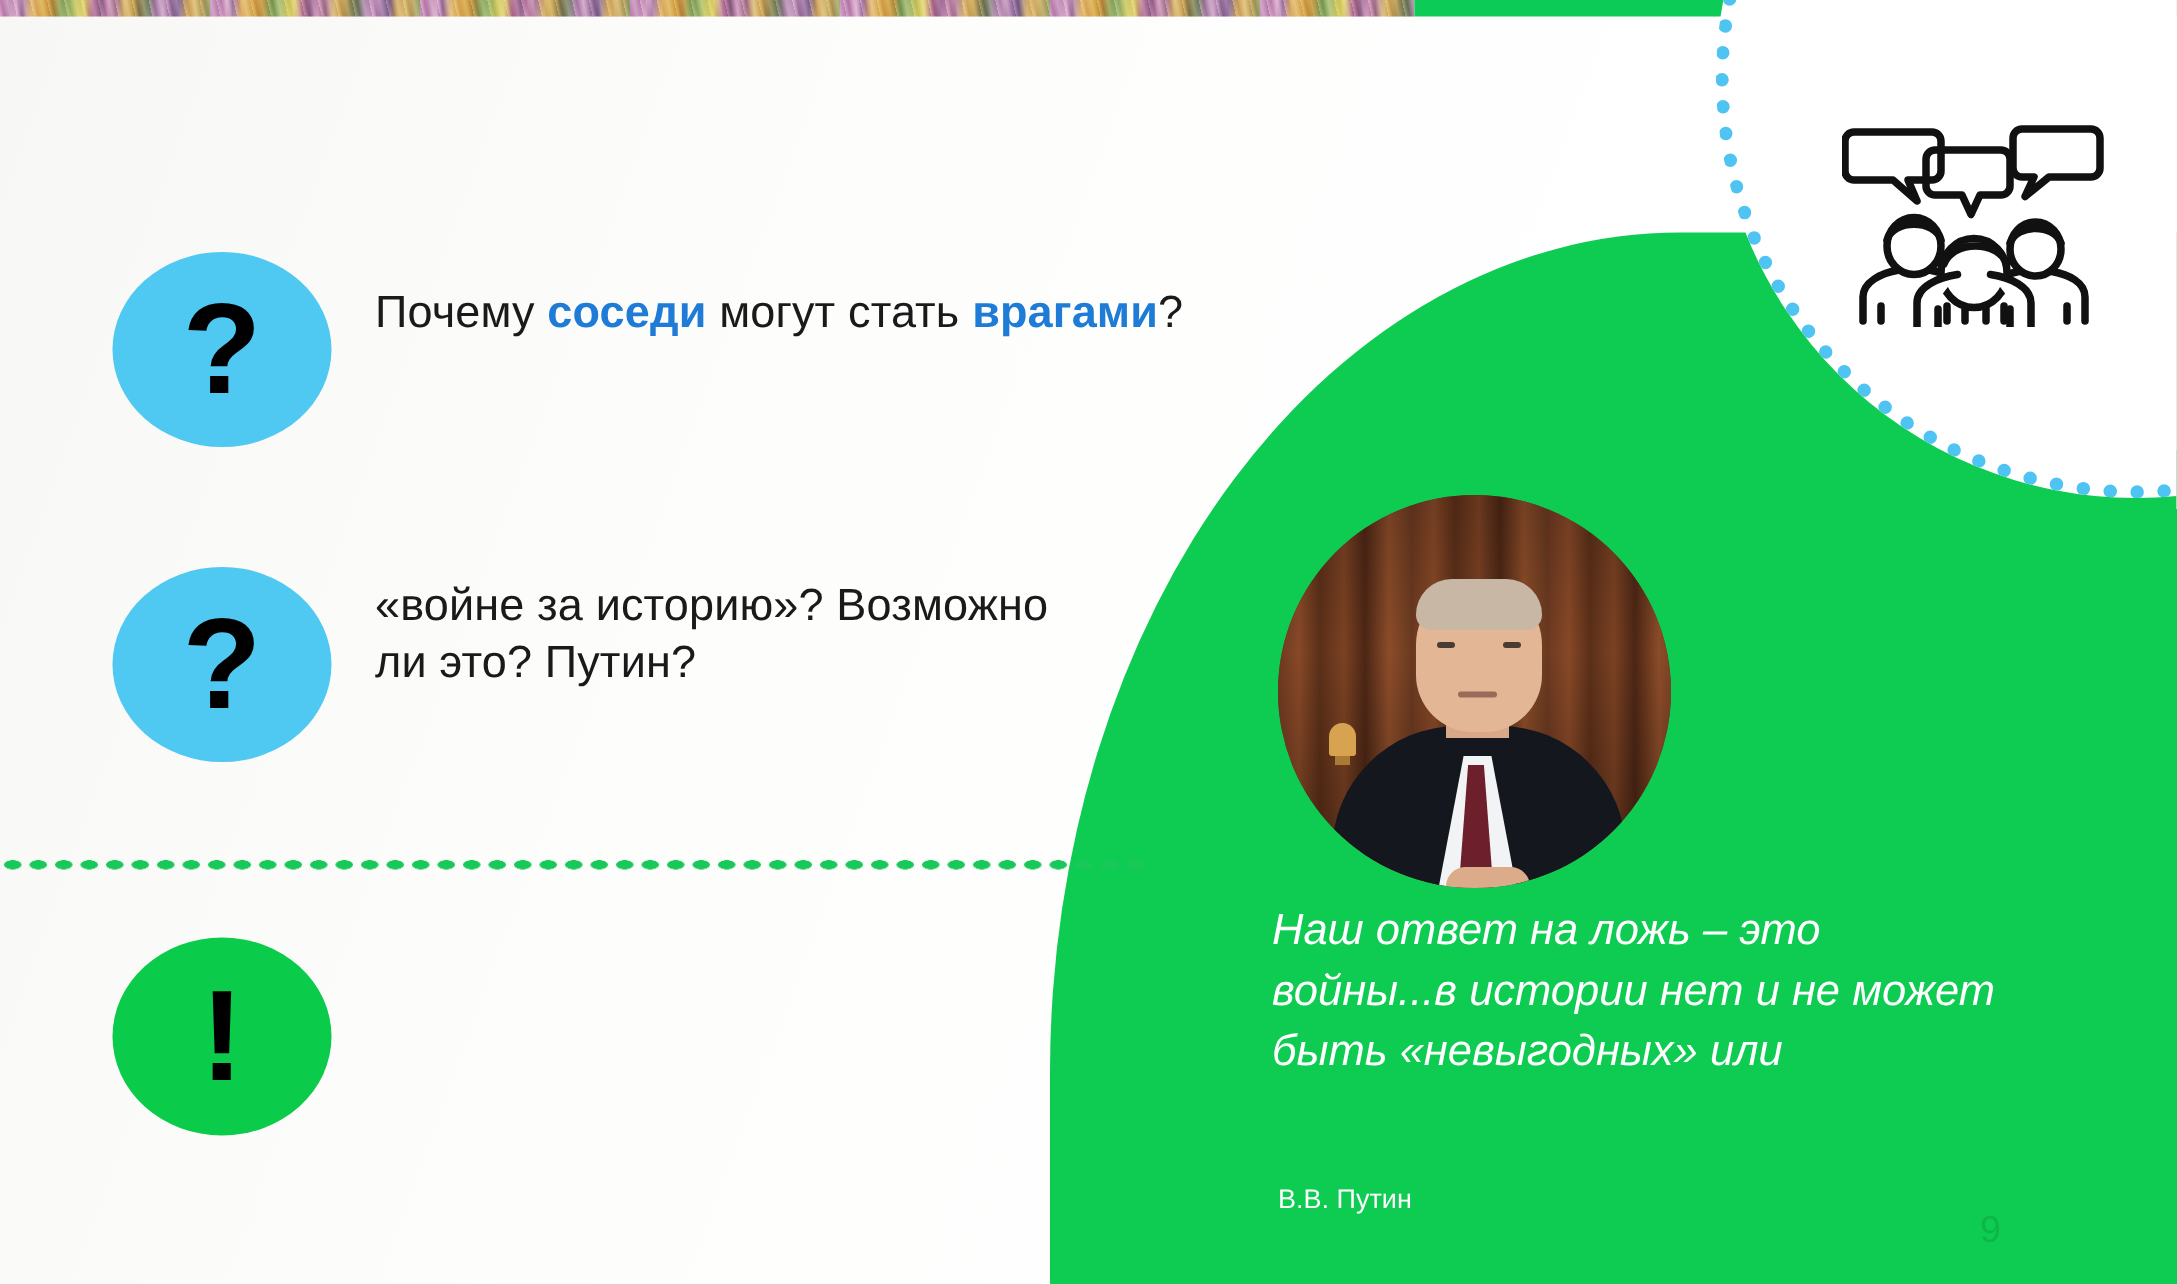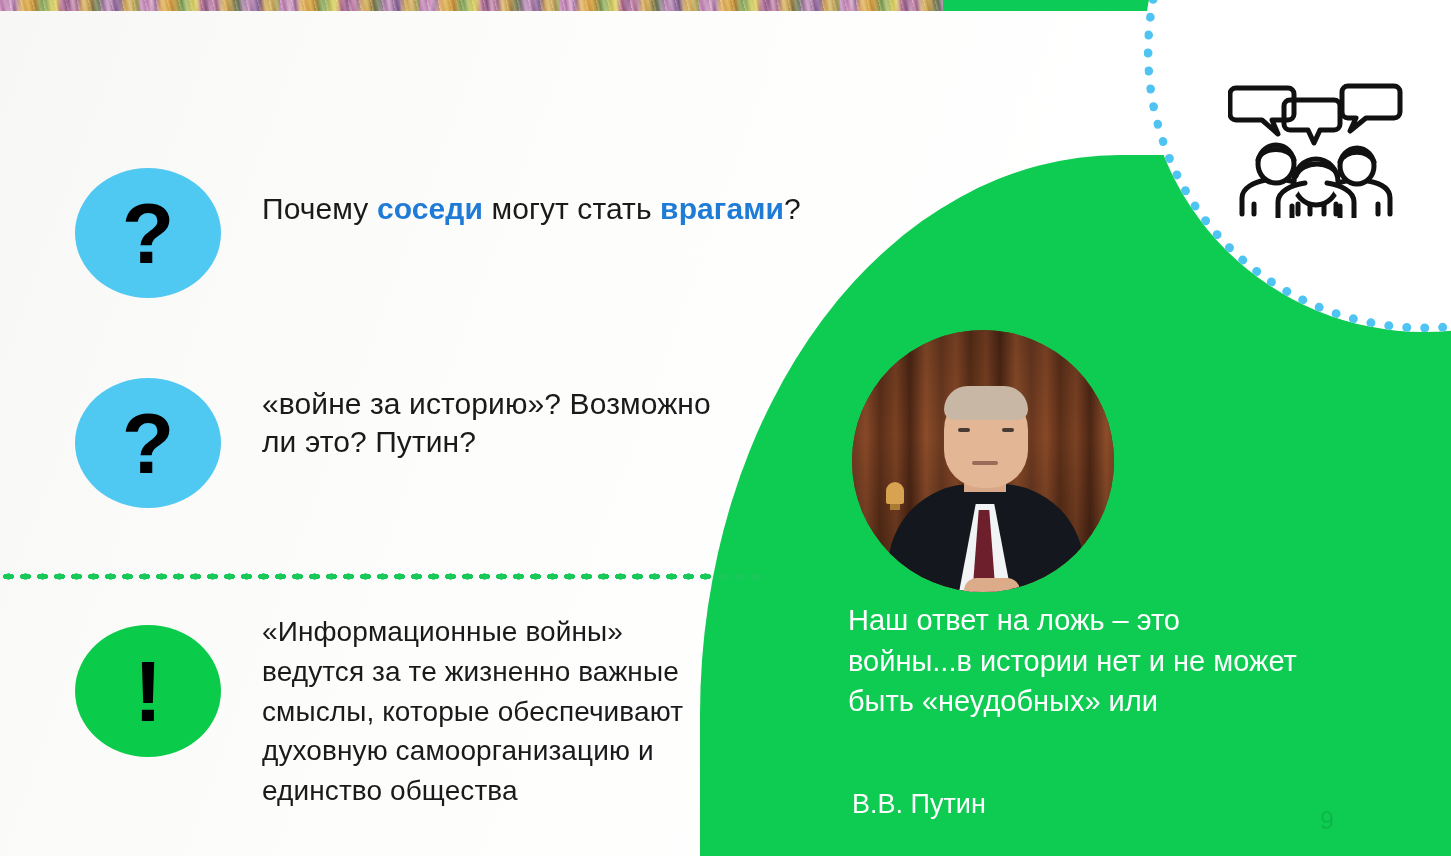--- a/index.html
+++ b/index.html
@@ -123,21 +123,20 @@
     background: #0BCB4A;
     font-size: 86px;
   }
 
   .body-text {
     position: absolute;
     color: #1a1a1a;
     font-size: 30px;
     line-height: 1.28;
     letter-spacing: 0.1px;
-    margin-left: 12px;
   }
   #text-q1 { left: 250px; top: 190px; width: 700px; }
   #text-q2 { left: 250px; top: 385px; width: 580px; }
   #text-note { left: 250px; top: 612px; width: 500px; font-size: 28px; line-height: 1.42; }
   .hl { color: #1E7BD6; font-weight: 700; }
 
   
   #divider {
     position: absolute;
     left: 0;
@@ -241,29 +240,30 @@
     border-radius: 14px;
   }
 
   
   #quote {
     position: absolute;
     left: 848px;
     top: 600px;
     width: 560px;
     color: #ffffff;
+    font-style: italic;
     font-size: 29px;
     line-height: 1.40;
   }
   #quote-author {
     position: absolute;
     left: 852px;
     top: 789px;
     color: #ffffff;
-    font-size: 27px;
+    font-size: 18px;
   }
   #slide-number {
     position: absolute;
     left: 1320px;
     top: 806px;
     color: rgba(0,0,0,0.10);
     font-size: 25px;
   }
 
   
@@ -330,46 +330,39 @@
     </div>
   </div>
 
   <div class="body-text" id="text-q2">
     <div>«войне за историю»? Возможно</div>
     <div>ли это? Путин?</div>
   </div>
 
   <div id="divider"></div>
 
-  <div class="body-text" id="text-note">
-    <div>«Информационные войны»</div>
-    <div>ведутся за те жизненно важные</div>
-    <div>смыслы, которые обеспечивают</div>
-    <div>духовную самоорганизацию и</div>
-    <div>единство общества</div>
-  </div>
 
   <div id="portrait">
     <div class="p-wood"></div>
     <div class="p-wood-shade"></div>
     <div class="p-lamp"></div>
     <div class="p-suit"></div>
     <div class="p-shirt"></div>
     <div class="p-tie"></div>
     <div class="p-neck"></div>
     <div class="p-head"></div>
     <div class="p-hair"></div>
     <div class="p-eye l"></div>
     <div class="p-eye r"></div>
     <div class="p-mouth"></div>
     <div class="p-hand"></div>
   </div>
 
   <div id="quote">
     <div>Наш ответ на ложь – это</div>
     <div>войны...в истории нет и не может</div>
-    <div>быть «неудобных» или</div>
+    <div>быть «невыгодных» или</div>
   </div>
   <div id="quote-author">В.В. Путин</div>
 
   <div id="slide-number">9</div>
 
 </div>
 
 </body></html>

